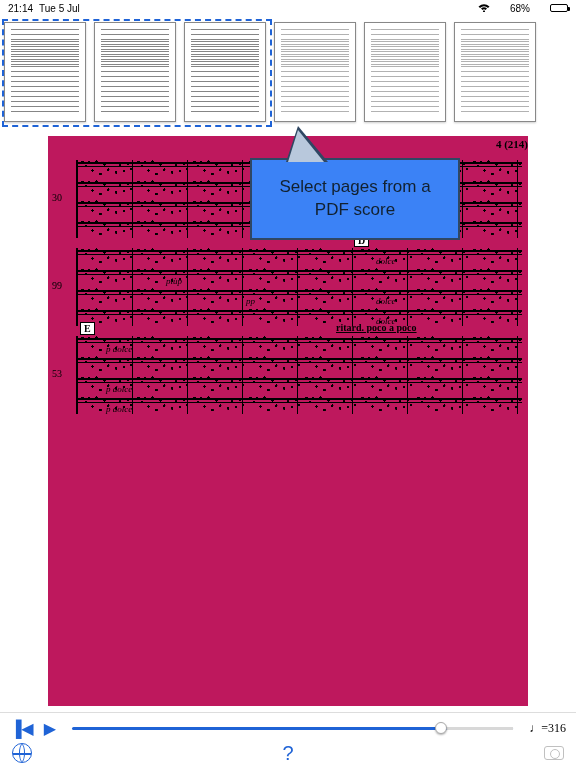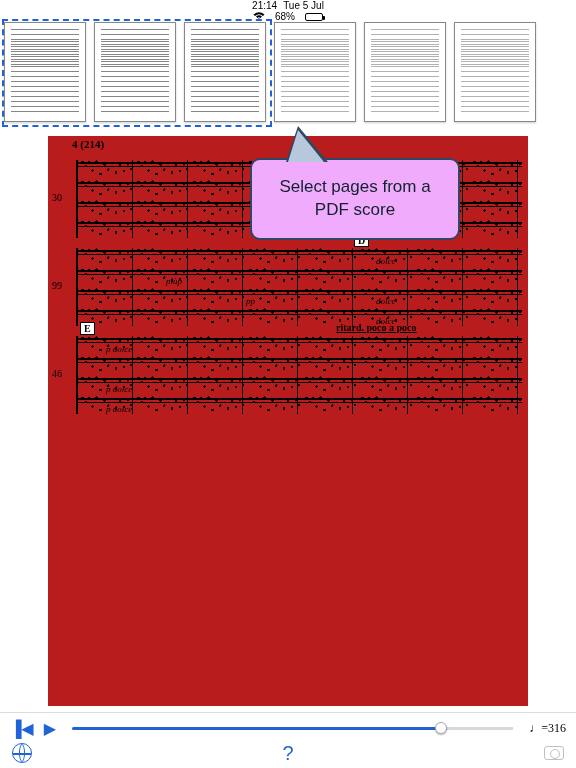--- a/index.html
+++ b/index.html
@@ -14,24 +14,23 @@
   }
   
   .status-bar {
     height: 16px;
     display: flex;
     justify-content: space-between;
     align-items: center;
     padding: 0 8px;
     font-size: 10px;
     color: #000;
-    flex-direction: column;
   }
   .status-left { display: flex; gap: 6px; }
-  .status-right { display: flex; align-items: center; gap: 10px; }
+  .status-right { display: flex; align-items: center; gap: 20px; }
   .wifi-icon { width: 12px; height: 8px; }
   .battery-icon { width: 18px; height: 8px; border: 1px solid #000; border-radius: 2px; position: relative; }
   .battery-icon::after { content:""; position:absolute; right:-3px; top:2px; width:2px; height:4px; background:#000; border-radius:0 1px 1px 0;}
   .battery-fill { height:100%; width:68%; background:#000; }
 
   
   .thumb-strip {
     height: 110px;
     padding: 6px 4px 4px 4px;
     display: flex;
@@ -65,23 +64,23 @@
     opacity:.55;
   }
   .thumb.dim .tiny-notes { opacity:.35; }
 
   
   .callout {
     position: absolute;
     top: 158px;
     left: 250px;
     width: 210px;
-    background: #f0abfc;
+    background: #3b82f6;
     border: 2px solid #2f4763;
-    border-radius: 10px;
+    border-radius: 0;
     padding: 16px 12px;
     text-align: center;
     color: #12212f;
     font-size: 17px;
     line-height: 1.35;
     z-index: 10;
   }
   .callout::before {
     content:"";
     position:absolute;
@@ -107,23 +106,24 @@
     top: 130px;
     left: 0; right:0;
     bottom: 56px;
     display:flex;
     justify-content:center;
     padding: 6px 30px;
   }
   .sheet {
     width: 480px;
     height: 100%;
-    background:#b91c1c;
+    background:#be185d;
     position:relative;
     overflow:hidden;
+    text-align:right;
   }
   .page-header {
     font-family: "Times New Roman", serif;
     font-weight: bold;
     font-size: 11px;
     padding-left: 24px;
     padding-top: 2px;
   }
   .system {
     margin: 10px 6px 10px 28px;
@@ -339,21 +339,21 @@
       <span class="dyn" style="left:300px; top:68px">dolce</span>
       <div class="staff-block">
           <div class="barlines"></div>
           <div class="note-noise"></div>
         </div>
     </div>
 
 
 
     <div class="system">
-      <span class="measure-num">46</span>
+      <span class="measure-num">53</span>
       <span class="rehearsal" style="left:4px">E</span>
       <span class="directive" style="left:260px">ritard. poco a poco</span>
       <span class="dyn" style="left:30px; top:8px">p dolce</span>
       <span class="dyn" style="left:30px; top:48px">p dolce</span>
       <span class="dyn" style="left:30px; top:68px">p dolce</span>
       <div class="staff-block">
           <div class="barlines"></div>
           <div class="note-noise"></div>
         </div>
     </div>

